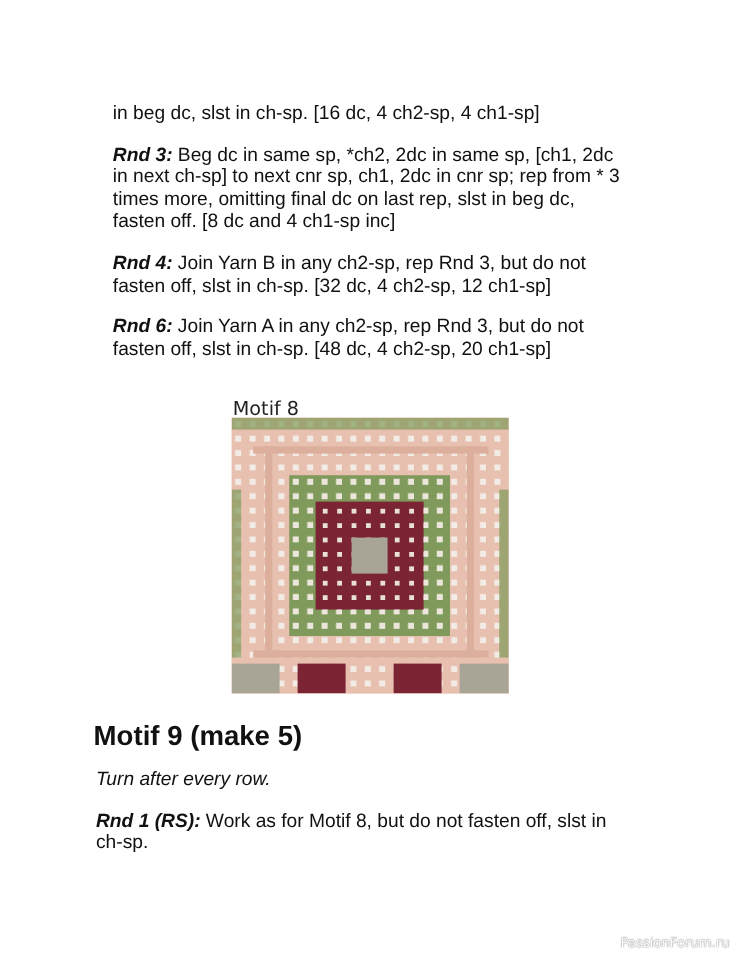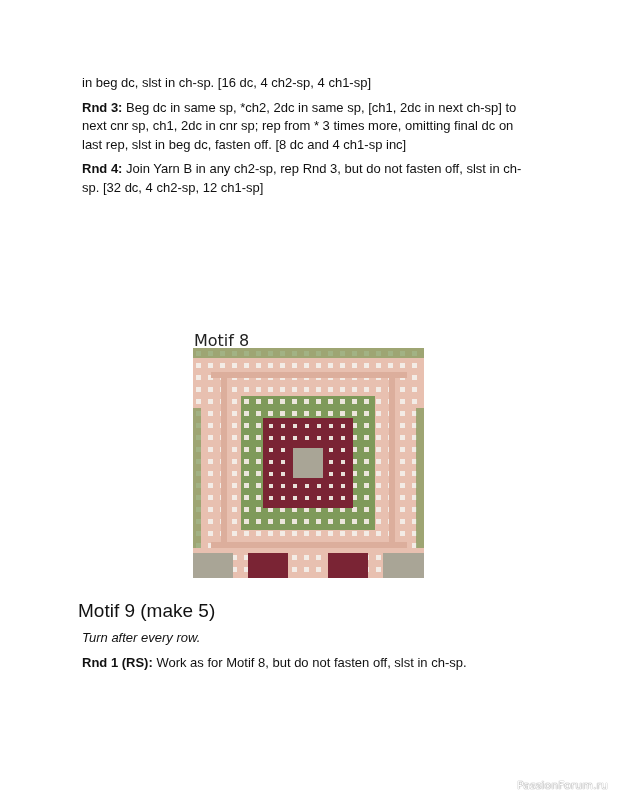--- a/index.html
+++ b/index.html
@@ -1,47 +1,48 @@
 <!DOCTYPE html>
 <html><head>
   <meta charset="utf-8">
   <style>
     html, body { margin: 0; padding: 0; }
     body {
       width: 618px; height: 800px; background: #ffffff; position: relative; overflow: hidden;
       font-family: "Liberation Sans", sans-serif; color: #111111;
     }
     .page { position: absolute; left: 78px; top: 70px; width: 460px; }
-    p { margin: 4px; font-size: 13px; line-height: 18.6px; }
+    p { margin: 16px; font-size: 16px; line-height: 18.6px; }
     .para { margin-bottom: 6px; }
-    b { font-weight: bold; }
+    b { font-weight: bold; font-style: italic; }
     .caption {
       position: absolute; left: 194px; top: 331px; font-size: 16px; font-family: "DejaVu Sans", sans-serif;
       color: #222;
     }
     .photo {
       position: absolute; left: 193px; top: 348px; width: 231px; height: 230px; overflow: hidden;
       background: #e9c4b4;
     }
-    .h2 { position: absolute; left: 78px; top: 600px; font-size: 19px; font-weight: normal; }
-    .sec2 { position: absolute; left: 78px; top: 625px; width: 460px; }
+    .h2 { position: absolute; left: 78px; top: 600px; font-size: 23px; font-weight: bold; }
+    .sec2 { position: absolute; left: 64px; top: 625px; width: 460px; }
     .watermark {
       position: absolute; right: 10px; bottom: 8px; font-size: 11px; color: #fff;
       text-shadow: 0 0 1px #888, 0 0 1px #888;
       font-family: "DejaVu Sans", sans-serif;
       text-align: center;
     }
   </style>
 </head>
 <body>
 
 <div class="page">
   <p class="para">in beg dc, slst in ch-sp. [16 dc, 4 ch2-sp, 4 ch1-sp]</p>
   <p class="para"><b>Rnd 3:</b><span> Beg dc in same sp, *ch2, 2dc in same sp, [ch1, 2dc in next ch-sp] to next cnr sp, ch1, 2dc in cnr sp; rep from * 3 times more, omitting final dc on last rep, slst in beg dc, fasten off. [8 dc and 4 ch1-sp inc]</span></p>
   <p class="para"><b>Rnd 4:</b><span> Join Yarn B in any ch2-sp, rep Rnd 3, but do not fasten off, slst in ch-sp. [32 dc, 4 ch2-sp, 12 ch1-sp]</span></p>
+  <p class="para"><b>Rnd 6:</b><span> Join Yarn A in any ch2-sp, rep Rnd 3, but do not fasten off, slst in ch-sp. [48 dc, 4 ch2-sp, 20 ch1-sp]</span></p>
 </div>
 
 <div class="caption">Motif 8</div>
 
 <div class="photo">
   <svg width="231" height="230" viewBox="0 0 231 230">
     <defs>
       <pattern id="holes" width="12" height="12" patternUnits="userSpaceOnUse">
         <rect width="12" height="12" fill="#e8c0b0"></rect>
         <rect x="3" y="3" width="5" height="5" fill="#f3ece6"></rect>

